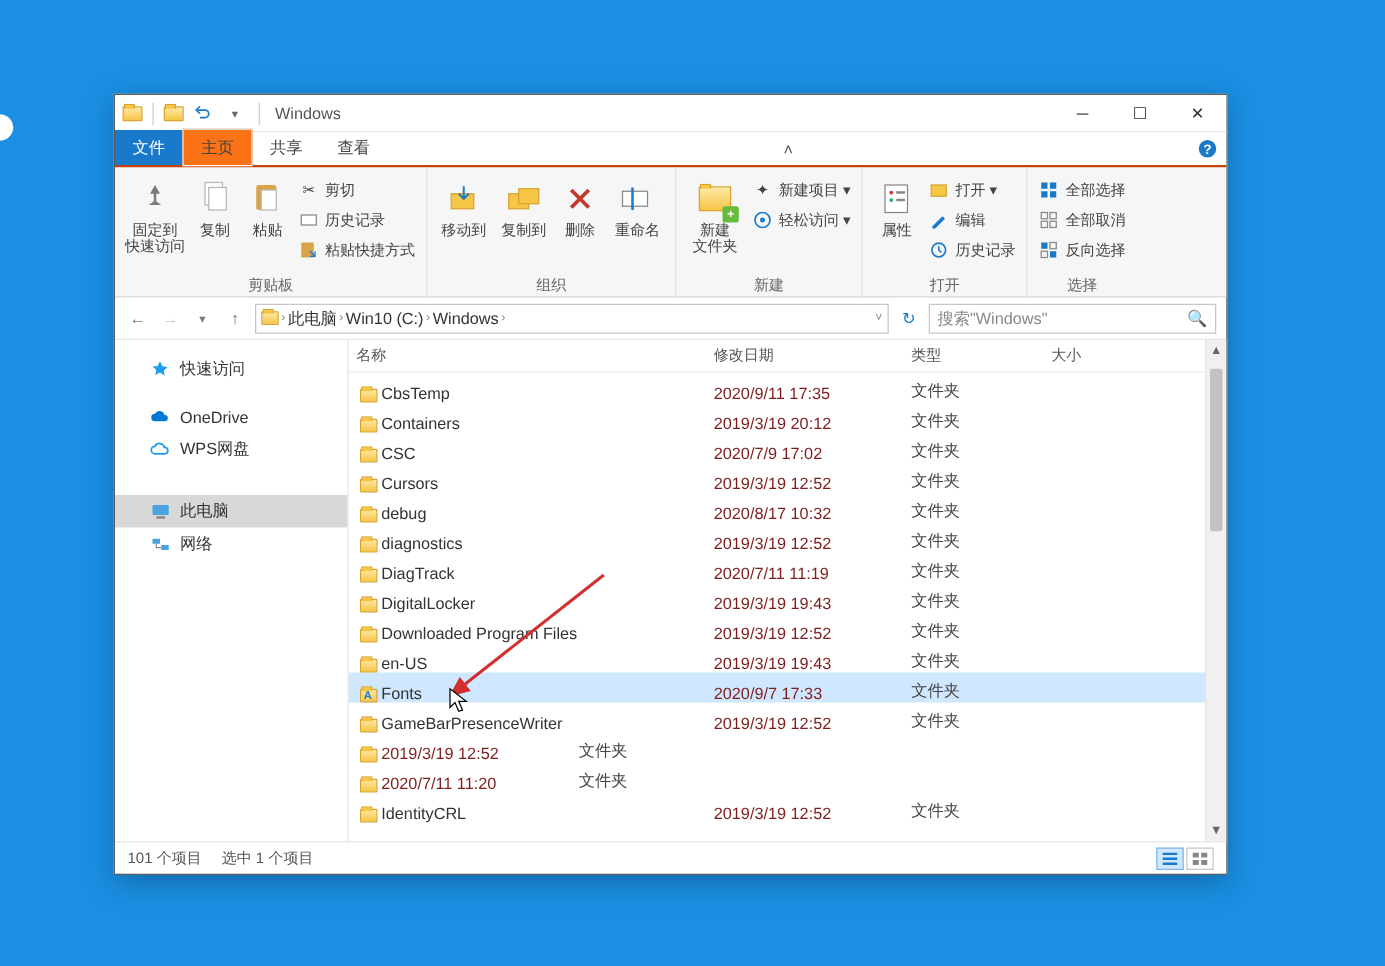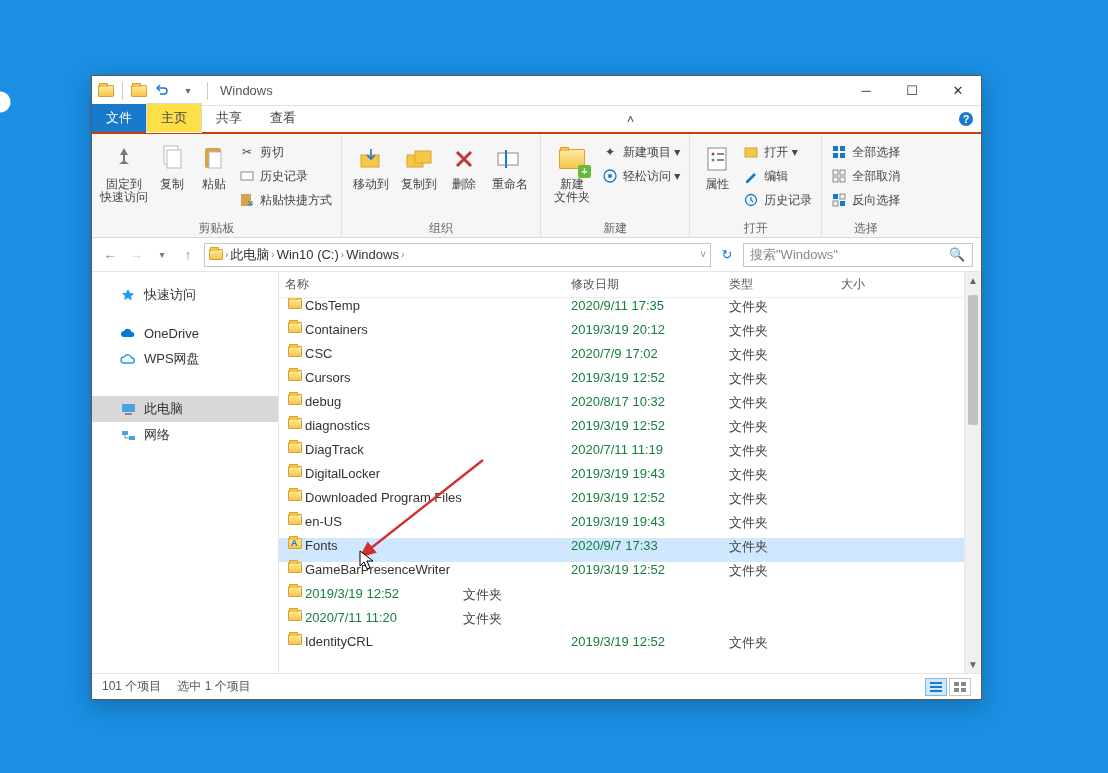--- a/index.html
+++ b/index.html
@@ -54,21 +54,21 @@
   .title-text{margin-left:8px;color:#555;}
   .wincontrols{margin-left:auto;display:flex;}
   .wincontrols div{
     width:46px;height:30px;display:flex;align-items:center;justify-content:center;color:#333;
   }
 
   
   .tabrow{height:28px;display:flex;align-items:flex-end;background:#fff;border-bottom:2px solid #c2410c;}
   .tab{padding:5px 14px;color:#444;font-size:13px;}
   .tab.file{background:#1979ca;color:#fff;}
-  .tab.active{border:1px solid #d8d8d8;border-bottom:1px solid #fff;background:#fde047;margin-bottom:-1px;}
+  .tab.active{border:1px solid #d8d8d8;border-bottom:1px solid #fff;background:#f97316;margin-bottom:-1px;}
   .ribbon-toggle, .help{
     margin-left:auto;width:26px;height:26px;display:flex;align-items:center;justify-content:center;color:#555;
   }
   .help{color:#1979ca;width:30px;}
   
   .ribbon{
     height:104px;background:#f6f6f6;border-bottom:1px solid #d8d8d8;
     display:flex;
   }
   .group{
@@ -128,26 +128,26 @@
   .cols{
     height:26px;border-bottom:1px solid #eee;display:flex;align-items:center;color:#555;font-size:12px;
     padding-left:6px;
   }
   .c-name{width:286px;}
   .c-date{width:158px;}
   .c-type{width:112px;}
   .c-size{flex:1;}
   .rows{flex:1;overflow:hidden;position:relative;}
   .row{
-    height:24px;display:flex;align-items:flex-start;font-size:13px;color:#333;padding-left:6px;
+    height:24px;display:flex;align-items:flex-end;font-size:13px;color:#333;padding-left:6px;
   }
   .row.selected{background:#cfe8ff;}
   .row .ic{width:20px;display:flex;align-items:center;justify-content:center;}
   .row .nm{width:266px;white-space:nowrap;overflow:hidden;}
-  .row .dt{width:158px;color:#15803d;}
+  .row .dt{width:158px;color:#7f1d1d;}
   .row .tp{width:112px;color:#444;}
   .arrow-annot{
     position:absolute;pointer-events:none;
   }
   .vscroll{
     width:17px;background:#f0f0f0;border-left:1px solid #e5e5e5;display:flex;flex-direction:column;
   }
   .vscroll .arr{height:17px;display:flex;align-items:center;justify-content:center;color:#666;font-size:10px;}
   .vscroll .track{flex:1;position:relative;}
   .vscroll .thumb{position:absolute;left:3px;right:3px;top:6px;height:130px;background:#c2c2c2;border-radius:2px;}

